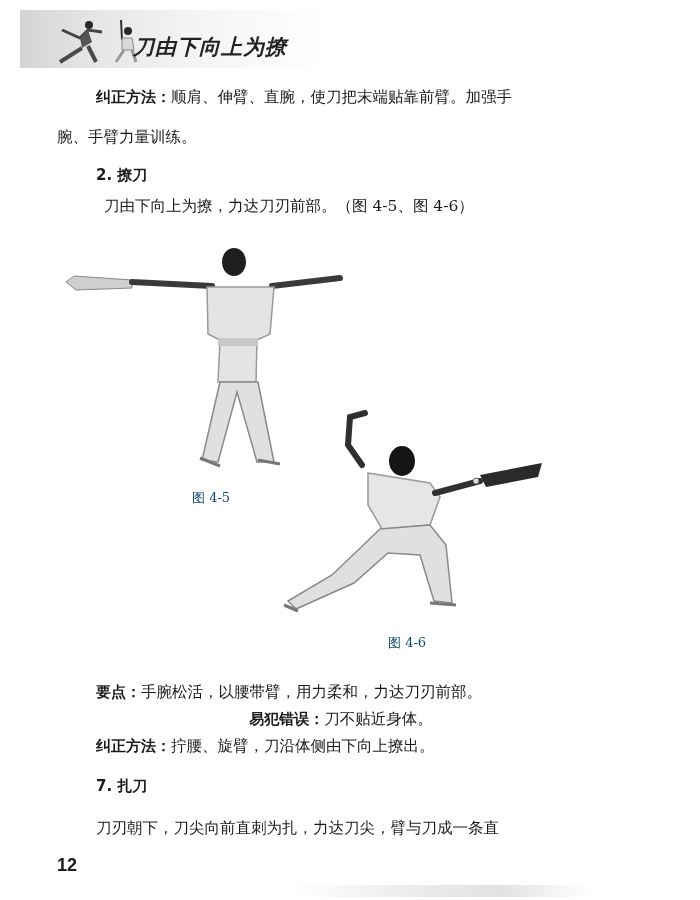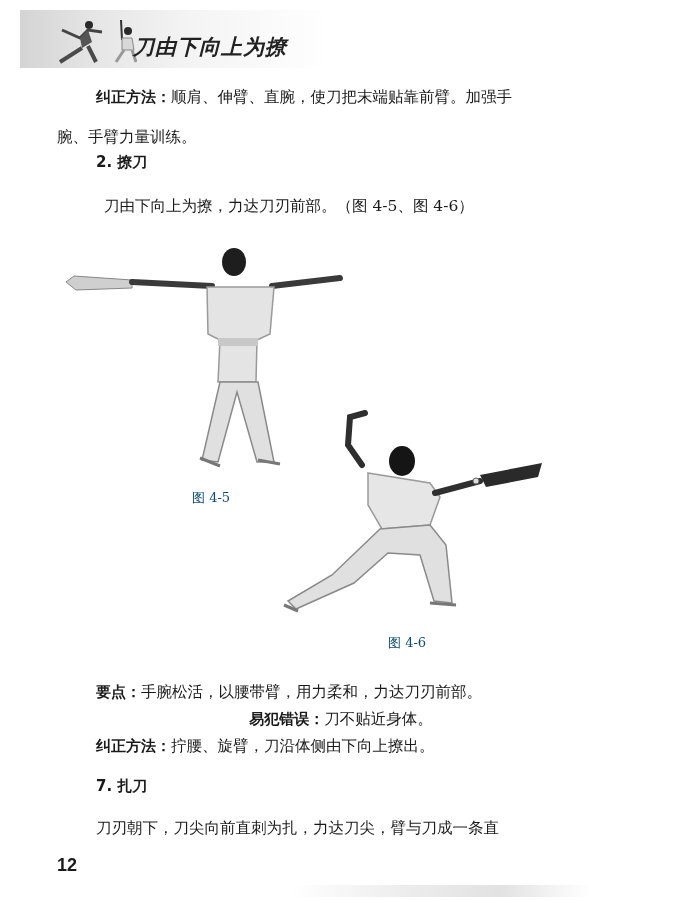--- a/index.html
+++ b/index.html
@@ -46,21 +46,21 @@
     <path d="M102 40 L94 52 M110 40 L114 52" stroke="#999" stroke-width="3" fill="none"></path>
   </svg>
 </div>
 <div class="abs header-title">刀由下向上为撩</div>
 
 <div class="abs para" style="left:96px; top:84px;">
   <span class="bold-lead">纠正方法：</span><span>顺肩、伸臂、直腕，使刀把末端贴靠前臂。加强手</span>
 </div>
 <div class="abs para" style="left:57px; top:124px;">腕、手臂力量训练。</div>
 
-<div class="abs heading" style="left:96px; top:153px;text-align:center;">2. 撩刀</div>
+<div class="abs heading" style="left:96px; top:166px;text-align:center;">2. 撩刀</div>
 <div class="abs para" style="left:104px; top:193px;">刀由下向上为撩，力达刀刃前部。（图 4-5、图 4-6）</div>
 
 <div class="abs" style="left:62px; top:242px; width:290px; height:230px;">
   <svg width="290" height="230" viewBox="0 0 290 230">
 
     <path d="M4 40 L12 34 L70 38 L70 46 L14 48 Z" fill="#cfcfcf" stroke="#888" stroke-width="1"></path>
 
     <path d="M70 40 L150 44" stroke="#3a3a3a" stroke-width="6" stroke-linecap="round"></path>
 
     <path d="M210 44 L278 36" stroke="#3a3a3a" stroke-width="6" stroke-linecap="round"></path>

